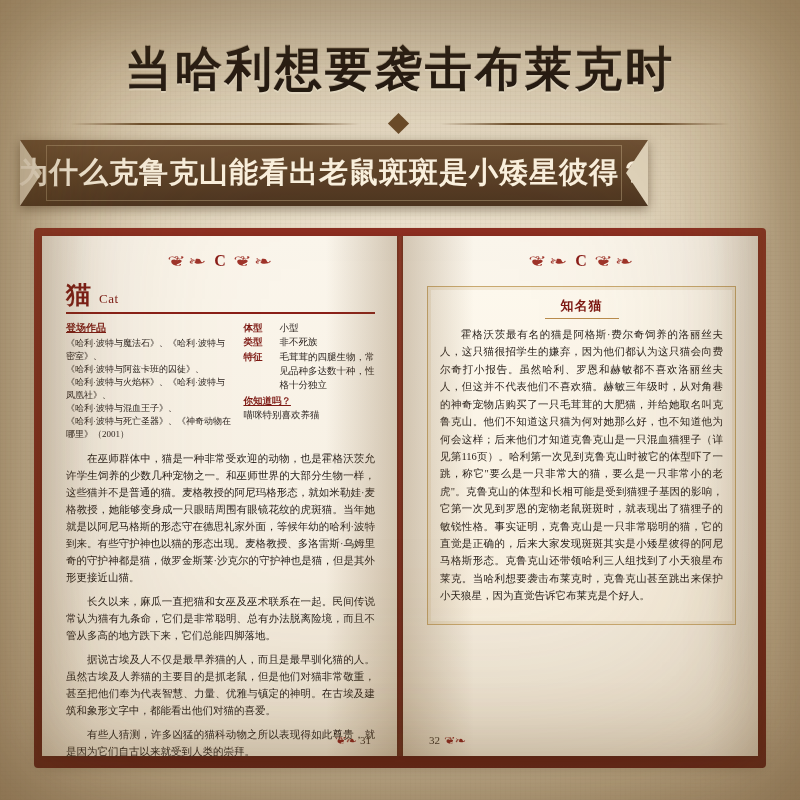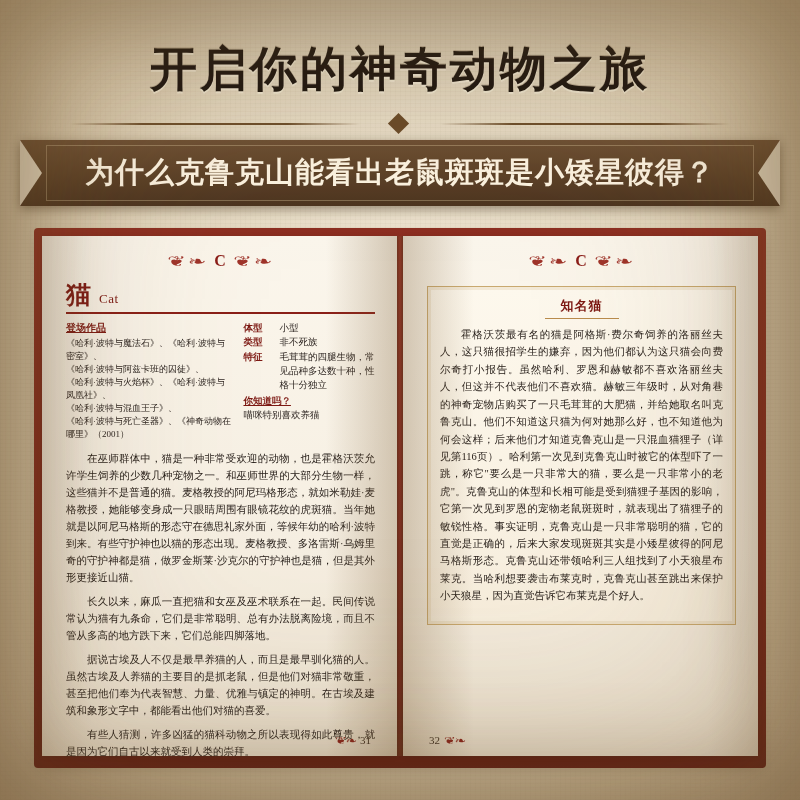--- a/index.html
+++ b/index.html
@@ -80,21 +80,21 @@
     height: 15px;
     background: #6b4c2a;
     transform: rotate(45deg);
   }
 
   
   .banner {
     position: absolute;
     top: 140px;
     left: 20px;
-    width: 760px;
+    width: 628px;
     height: 66px;
     background: linear-gradient(180deg, #6e5034 0%, #5d4228 50%, #4c3420 100%);
     box-shadow: 0 3px 10px rgba(50,30,10,0.45);
   }
   .banner::before, .banner::after {
     content: "";
     position: absolute;
     top: 0;
     width: 0; height: 0;
     border-top: 33px solid transparent;
@@ -335,21 +335,21 @@
     transform: scaleX(1.4);
     display: inline-block;
   }
 </style>
 </head>
 <body>
 
 <div class="page">
 
   <div class="headline-wrap">
-    <div class="headline">开启你的神奇动物之旅</div>
+    <div class="headline">当哈利想要袭击布莱克时</div>
   </div>
 
   <div class="rule-orn">
     <div class="ln l"></div>
     <div class="dia"></div>
     <div class="ln r"></div>
   </div>
 
   <div class="banner">
     <div class="banner-inner">

